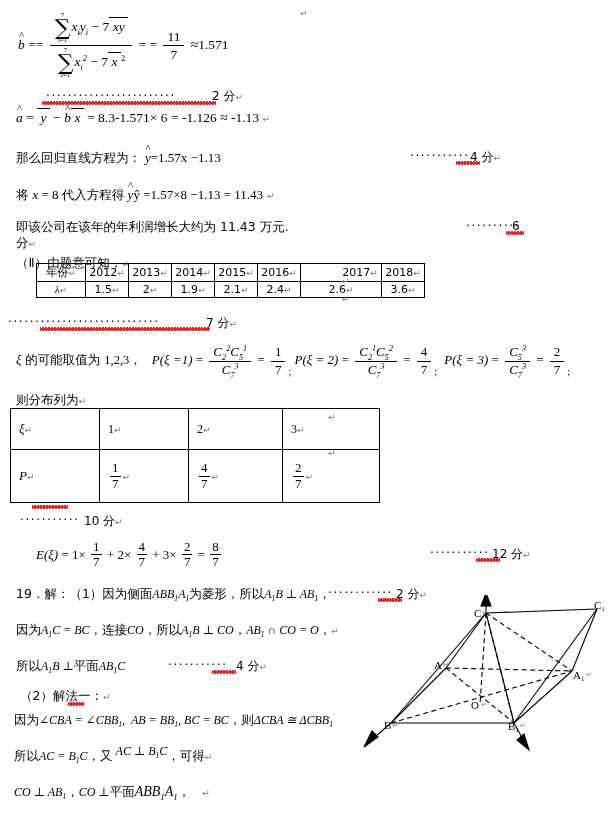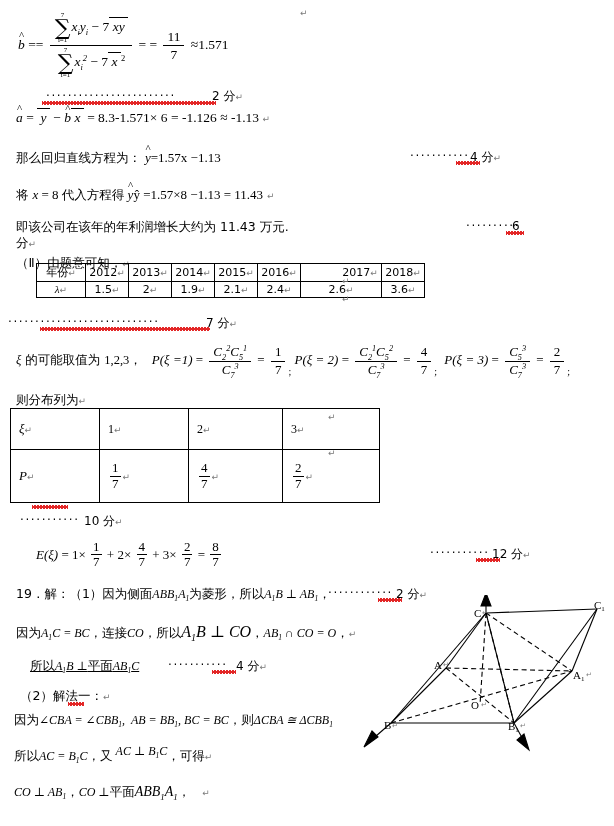--- a/index.html
+++ b/index.html
@@ -312,24 +312,24 @@
 </div>
 <div class="leader" style="left:328px;top:589px;width:80px;">
   <span class="dots">············</span>
 </div>
 <div class="abs cn" style="left:396px;top:586px;font-size:12px;">
   <span>2 分</span><span class="pilcrow">↵</span>
 </div>
 <div class="squig" style="left:378px;top:598px;width:24px;"></div>
 
 <div class="abs cn" style="left:16px;top:622px;">
-  <span>因为</span><span class="math mi" style="font-size:12px;">A<sub>1</sub>C = BC</span><span>，连接</span><span class="math mi" style="font-size:12px;">CO</span><span>，所以</span><span class="math mi" style="font-size:16px;text-align:center;">A<sub>1</sub>B ⊥ CO</span><span>，</span><span class="math mi" style="font-size:12px;">AB<sub>1</sub> ∩ CO = O</span><span>，</span><span class="pilcrow">↵</span>
-</div>
-
-<div class="abs cn" style="left:30px;top:658px;text-decoration:underline;">
+  <span>因为</span><span class="math mi" style="font-size:12px;">A<sub>1</sub>C = BC</span><span>，连接</span><span class="math mi" style="font-size:12px;">CO</span><span>，所以</span><span class="math mi" style="font-size:12px;text-align:center;">A<sub>1</sub>B ⊥ CO</span><span>，</span><span class="math mi" style="font-size:12px;">AB<sub>1</sub> ∩ CO = O</span><span>，</span><span class="pilcrow">↵</span>
+</div>
+
+<div class="abs cn" style="left:16px;top:658px;">
   <span>所以</span><span class="math mi" style="font-size:12px;">A<sub>1</sub>B ⊥</span><span>平面</span><span class="math mi" style="font-size:12px;">AB<sub>1</sub>C</span>
 </div>
 <div class="leader" style="left:168px;top:661px;width:80px;">
   <span class="dots">···········</span>
 </div>
 <div class="abs cn" style="left:236px;top:658px;font-size:12px;">
   <span>4 分</span><span class="pilcrow">↵</span>
 </div>
 <div class="squig" style="left:212px;top:670px;width:24px;"></div>
 

